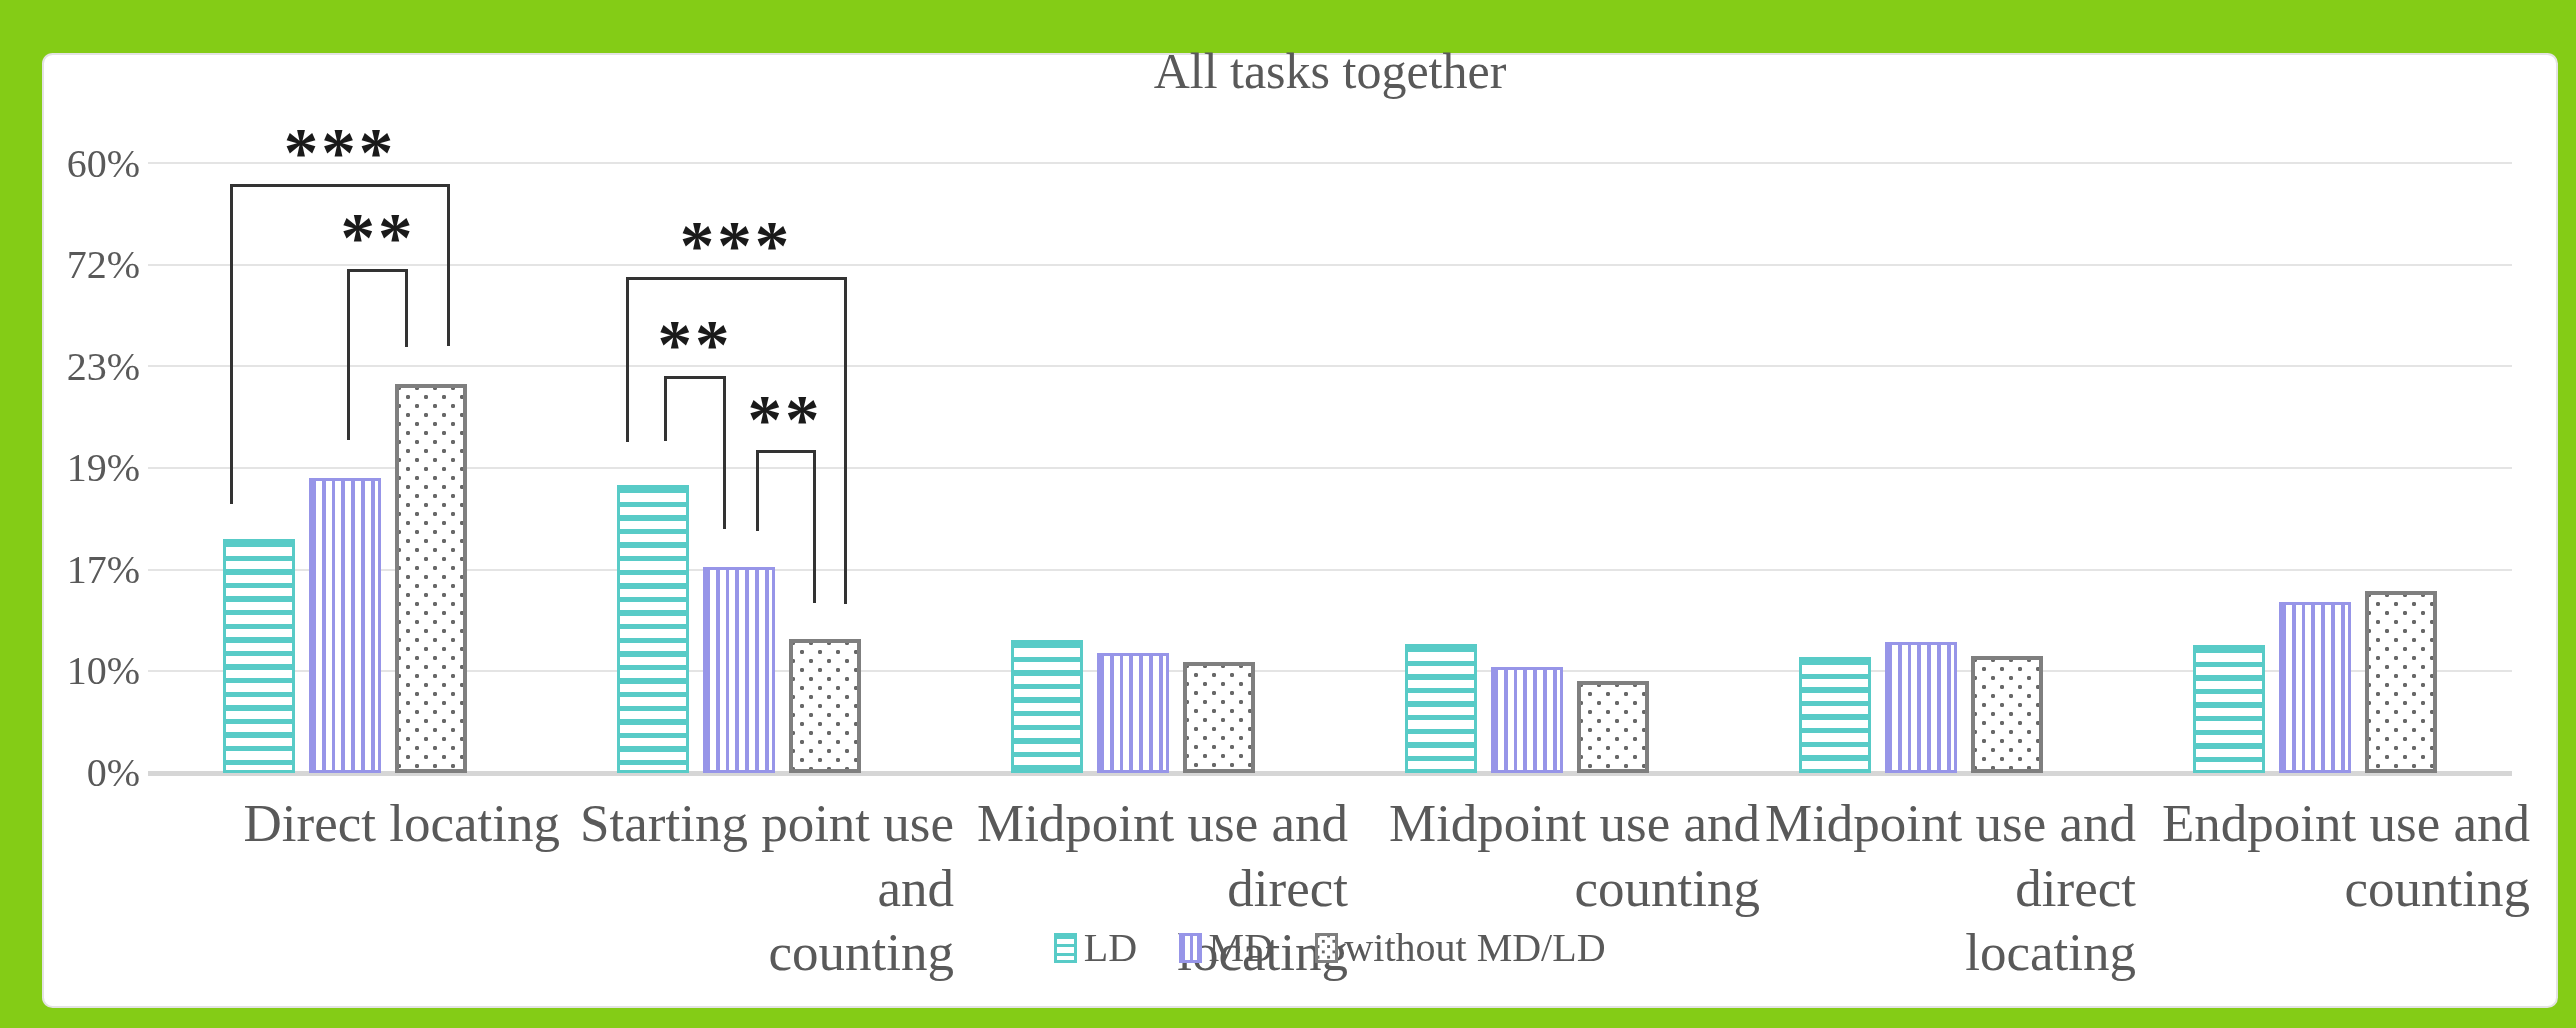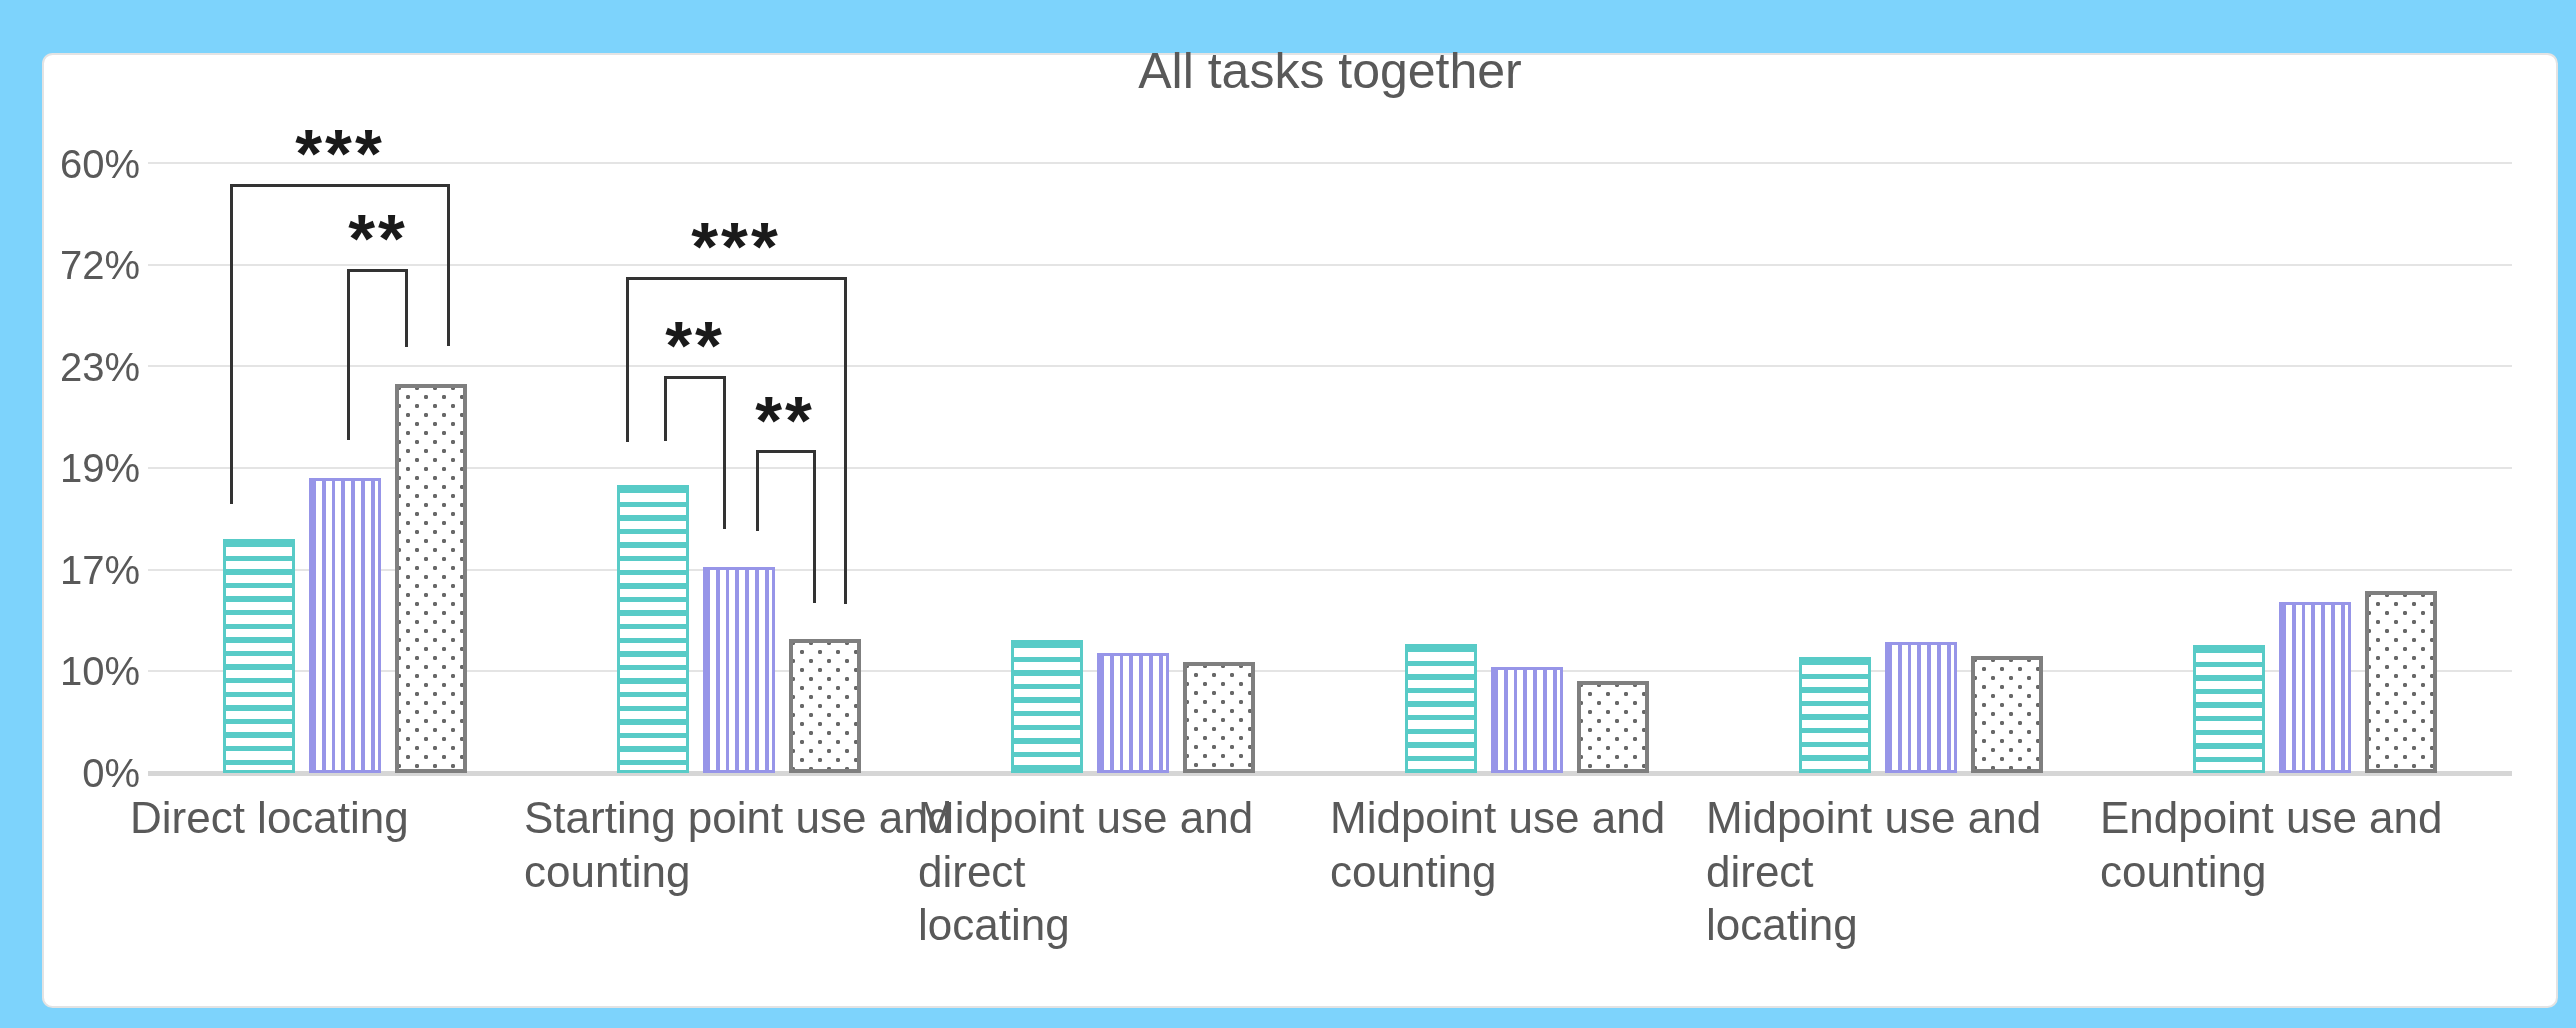--- a/index.html
+++ b/index.html
@@ -1,18 +1,18 @@
 <!DOCTYPE html>
 <html style="font-size:12px"><head>
 <meta charset="utf-8">
 <style>
   html,body{margin:0;padding:0;background:#ffffff;}
   #page{
-    position:relative; width:2576px; height:1029px; background:#7dd3fc;
-    font-family:Liberation Sans, sans-serif; color:#595959; overflow:hidden;
+    position:relative; width:2576px; height:1029px; background:#84cc16;
+    font-family:Liberation Serif, serif; color:#595959; overflow:hidden;
   }
   .frame{
     position:absolute; left:42px; top:53px; width:2516px; height:955px;
     border:2.3px solid #e3e3e3; border-radius:10.6px; background:#ffffff; box-sizing:border-box;
   }
   .title{
     position:absolute; left:148px; top:44px; width:2364px;
     text-align:center; font-size:50px; line-height:1.1; color:#595959;
   }
   .plot{ position:absolute; left:148px; top:164px; width:2364px; height:609px; }
@@ -49,21 +49,21 @@
   .bracket .legL{ position:absolute; left:0; top:0; width:3px; background:#333333; }
   .bracket .legR{ position:absolute; right:0; top:0; width:3px; background:#333333; }
   .sig{
     position:absolute; transform:translateX(-50%);
     font-size:69px; font-weight:bold; color:#1a1a1a; line-height:1; letter-spacing:3px;
     white-space:nowrap;
   }
   .xlabels{ position:absolute; left:148px; top:791px; width:2364px; height:121px; }
   .xlab{
     position:absolute; width:430px; transform:translateX(-50%);
-    text-align:left; font-size:44px; line-height:1.22; color:#595959; white-space:pre-line;
+    text-align:right; font-size:53px; line-height:1.22; color:#595959; white-space:pre-line;
   }
   .legend{
     position:absolute; left:148px; top:928px; width:2364px;
     display:flex; justify-content:center; align-items:center; gap:42px;
   }
   .legend-item{ display:flex; align-items:center; gap:6.8px; }
   .swatch{ width:22.6px; height:30px; box-sizing:border-box; background:#fff; }
   .swatch.s0{ border:3px solid #58cbc7;
     background:repeating-linear-gradient(180deg,#58cbc7 0 3px,#ffffff 3px 8.3px); }
   .swatch.s1{ border:3px solid #9795e8;
@@ -183,14 +183,28 @@
       <div class="xlab" style="left: 985px;">Midpoint use and direct
 locating</div>
       <div class="xlab" style="left: 1397px;">Midpoint use and
 counting</div>
       <div class="xlab" style="left: 1773px;">Midpoint use and direct
 locating</div>
       <div class="xlab" style="left: 2167px;">Endpoint use and
 counting</div>
     </div>
 
+  <div class="legend" id="legend">
+      <div class="legend-item">
+        <div class="swatch s0"></div>
+        <div class="legend-label">LD</div>
+      </div>
+      <div class="legend-item">
+        <div class="swatch s1"></div>
+        <div class="legend-label">MD</div>
+      </div>
+      <div class="legend-item">
+        <div class="swatch s2"></div>
+        <div class="legend-label">without MD/LD</div>
+      </div>
+    </div>
 </div>
 
 
 </body></html>

